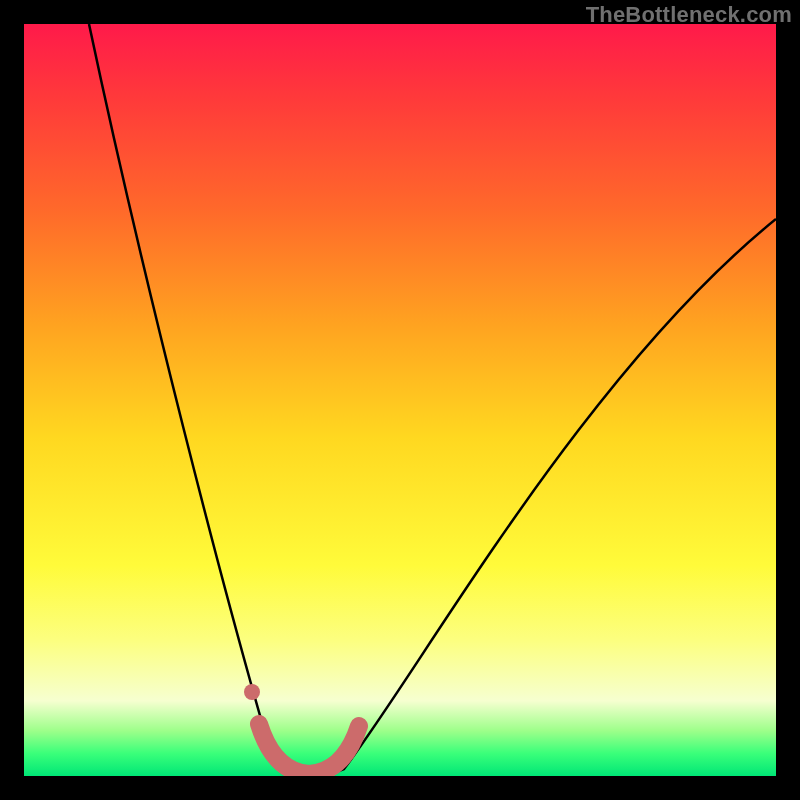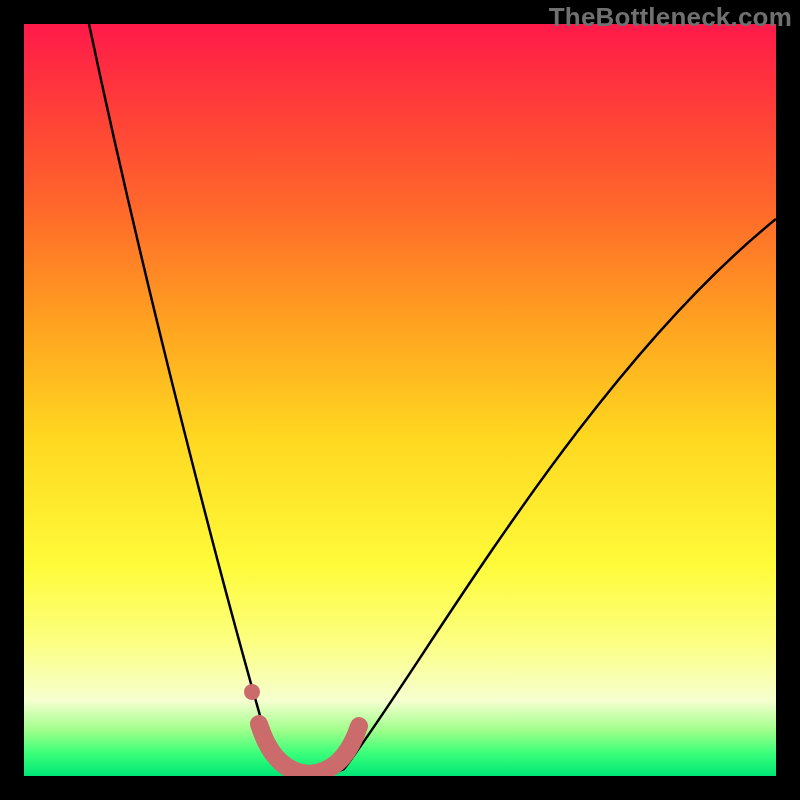--- a/index.html
+++ b/index.html
@@ -28,21 +28,21 @@
       #f6ffd0 90%,
       #9dff8a 94%,
       #3aff7a 97%,
       #00e676 100%);
   }
   .watermark {
     position: absolute;
     top: 2px;
     right: 8px;
     color: #707070;
-    font-size: 26px;
+    font-size: 22px;
     font-weight: 600;
     letter-spacing: 0.2px;
   }
   svg.curve {
     position: absolute;
     left: 0;
     top: 0;
     width: 752px;
     height: 752px;
   }

